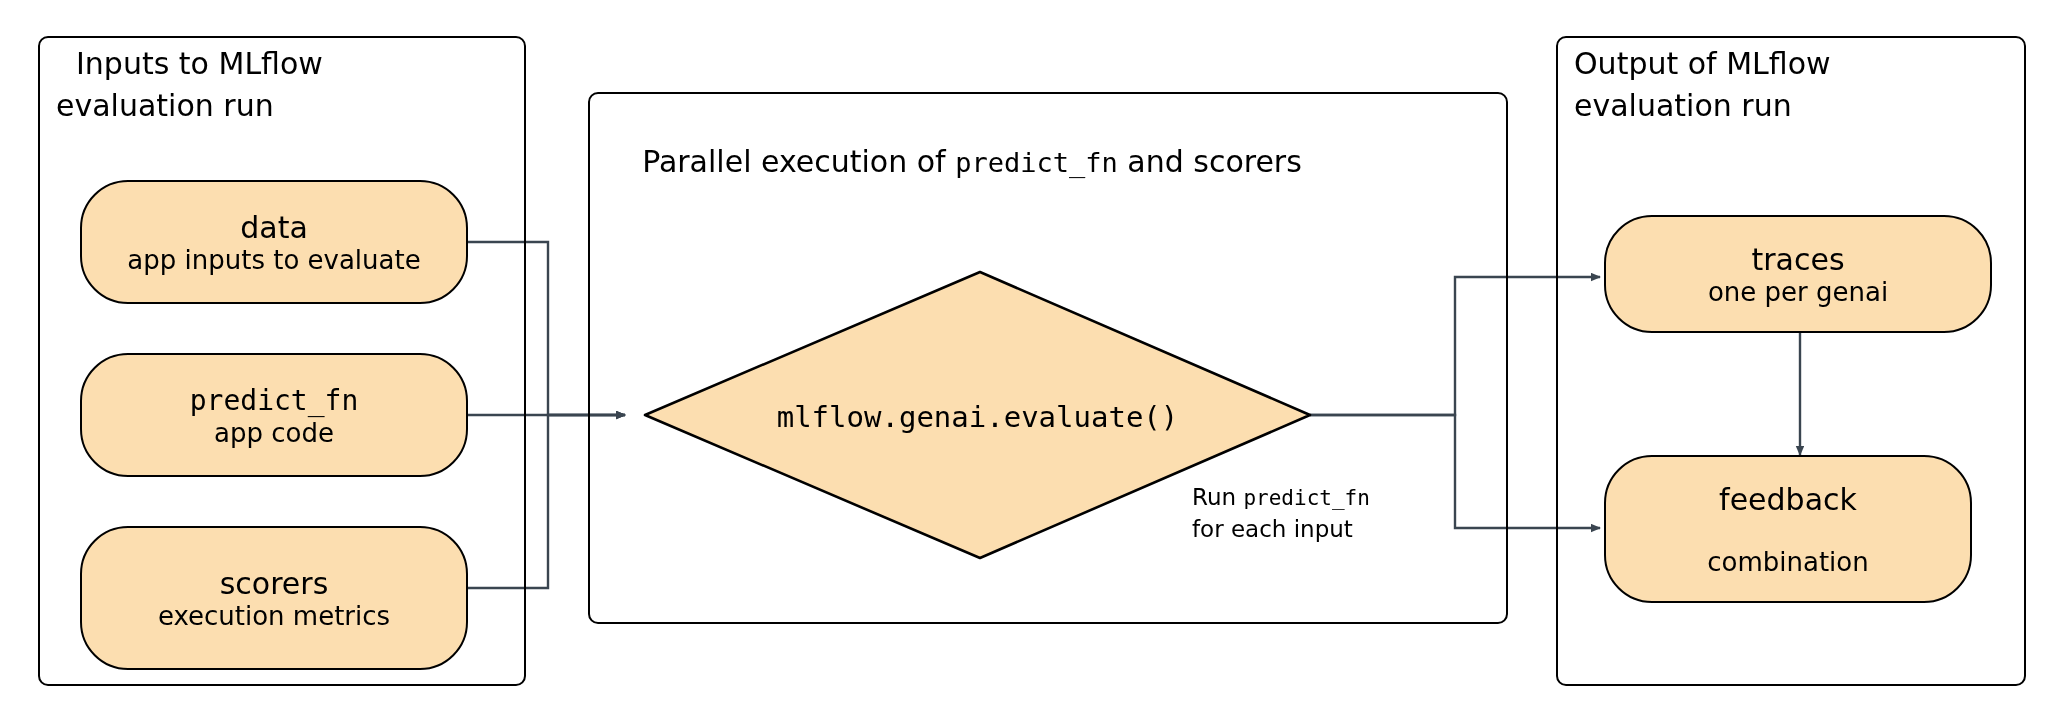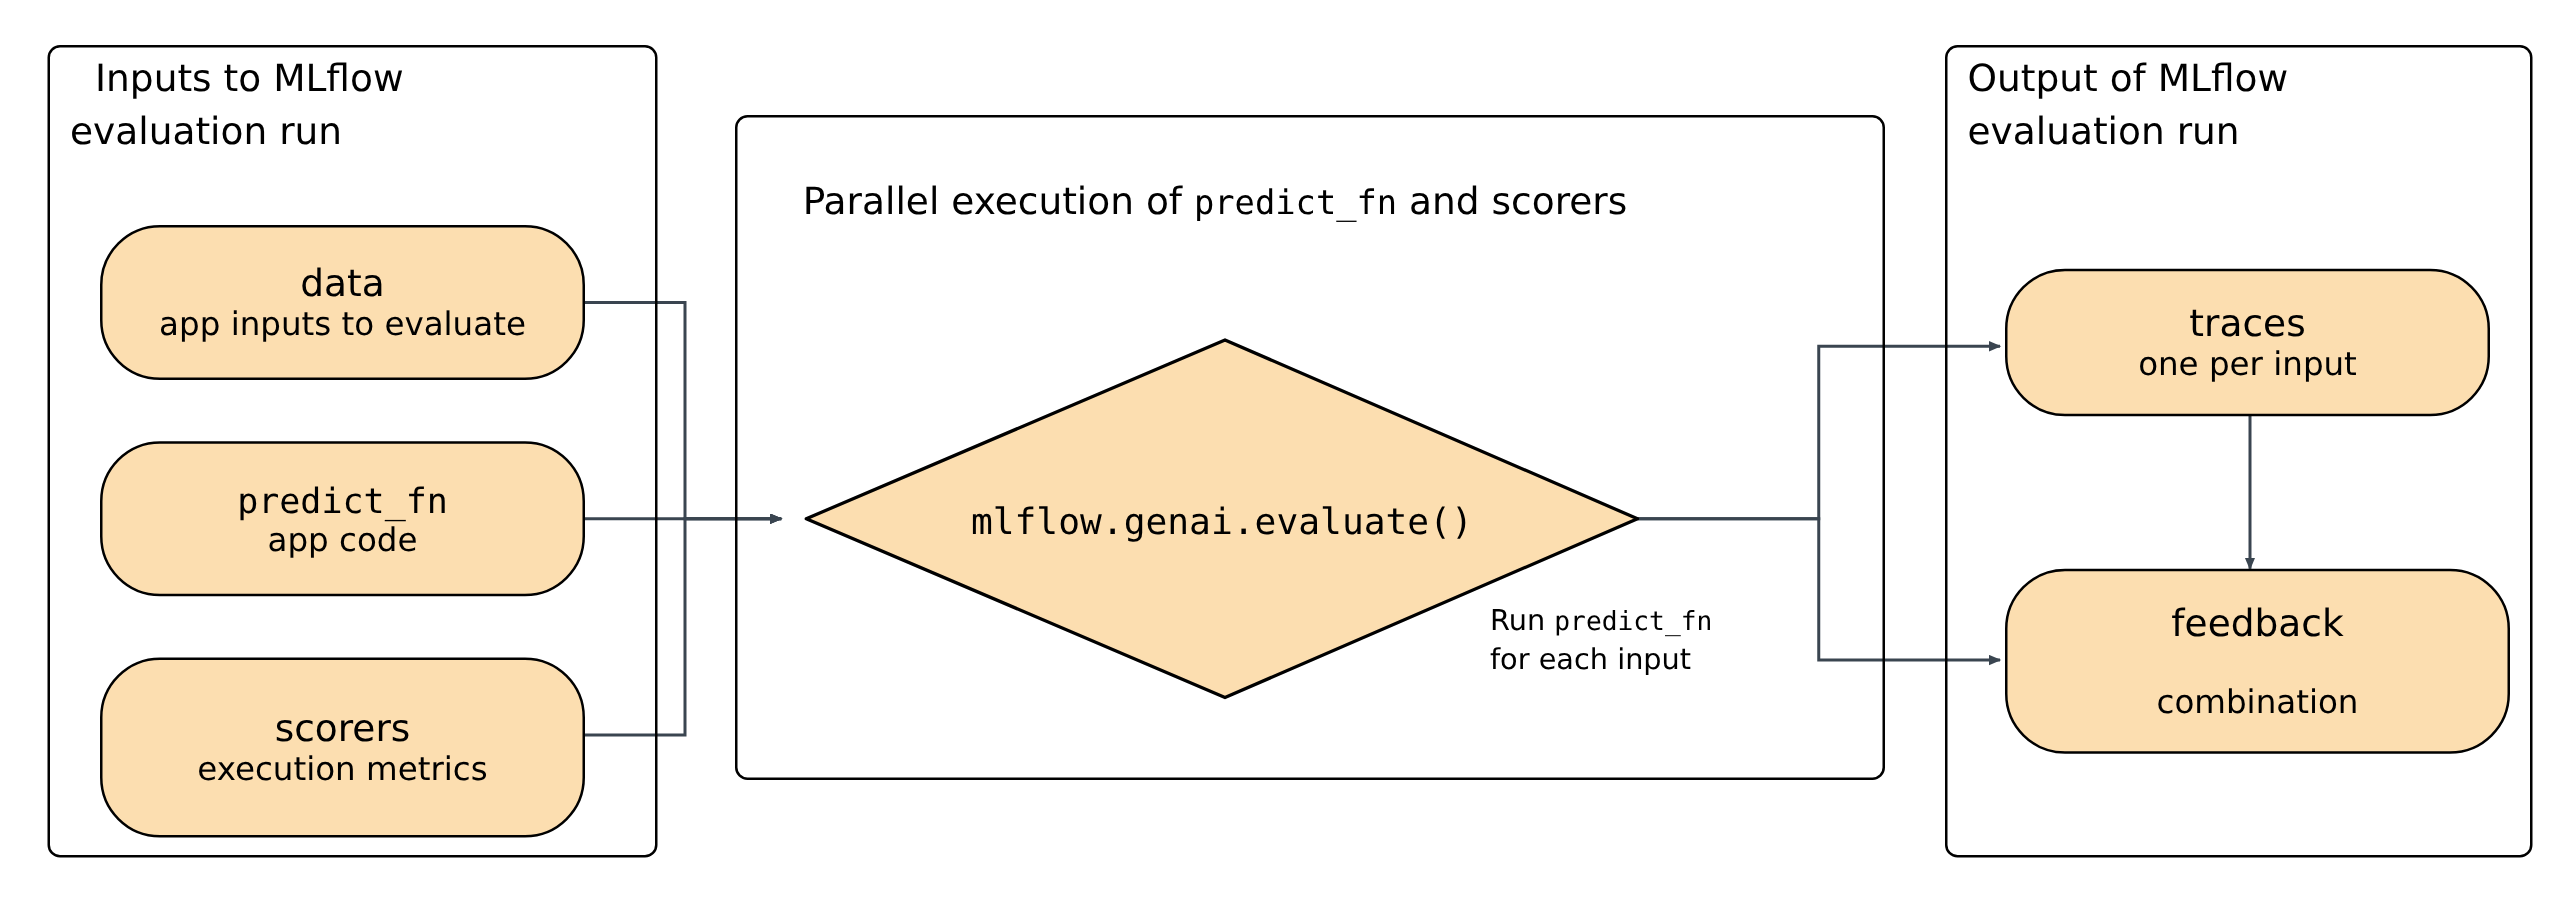--- a/index.html
+++ b/index.html
@@ -180,21 +180,21 @@
     </div>
     <div>for each input</div>
   </div>
 
   <div class="panel" style="left:1556px; top:36px; width:470px; height:650px;"></div>
   <div class="panel-title" style="left:1574px; top:44px; width:430px;">Output of MLflow</div>
   <div class="panel-title" style="left:1574px; top:86px; width:430px;">evaluation run</div>
 
   <div class="node" style="left:1604px; top:215px; width:388px; height:118px;">
     <div class="node-title">traces</div>
-    <div class="node-sub">one per input</div>
-  </div>
-
-  <div class="node" style="left:1604px; top:455px; width:404px; height:148px;gap:32px;">
+    <div class="node-sub">one per genai</div>
+  </div>
+
+  <div class="node" style="left:1604px; top:455px; width:368px; height:148px;gap:32px;">
     <div class="node-title">feedback</div>
     <div class="node-sub" style="margin-top:0;">combination</div>
   </div>
 
 </div>
 
 </body></html>

